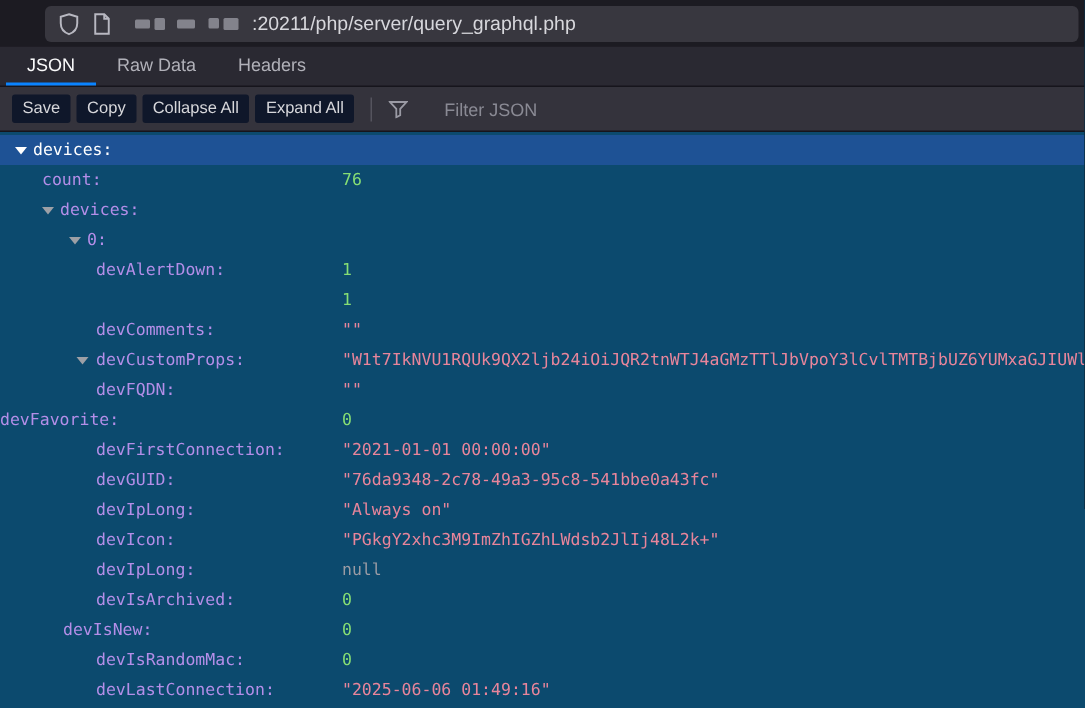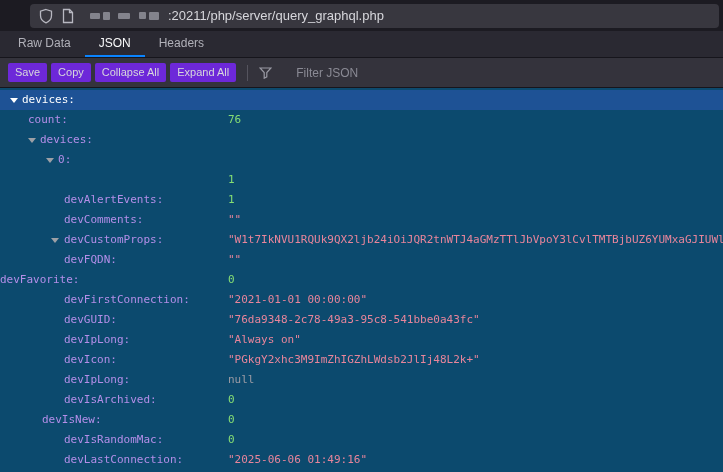--- a/index.html
+++ b/index.html
@@ -25,21 +25,21 @@
   .redacted i:nth-child(5){width:10px;height:8px;}
   .url{color:#d7d7dc;font-size:13px;white-space:nowrap;margin-left:2px;}
 
   
   .tabbar{flex:0 0 27px;height:27px;background:#2a2932;display:flex;align-items:stretch;border-bottom:1px solid #16151c;padding-left:4px;}
   .tab{display:flex;align-items:center;padding:0 14px;font-size:12px;color:#b1b1b9;border-bottom:2px solid transparent;cursor:default;}
   .tab.active{color:#f9f9fa;border-bottom-color:var(--accent);}
 
   
   .toolbar{flex:0 0 30px;height:30px;background:#34333c;display:flex;align-items:center;padding:0 8px;gap:4px;border-bottom:1px solid #16151c;}
-  .tbtn{background:#6d28d9;color:#d7d7db;font-size:11px;line-height:13px;padding:3px 7px;border-radius:2px;border:none;font-family:inherit;cursor:default;text-align:center;}
+  .tbtn{background:#0f172a;color:#d7d7db;font-size:11px;line-height:13px;padding:3px 7px;border-radius:2px;border:none;font-family:inherit;cursor:default;text-align:center;}
   .tdivider{width:1px;height:16px;background:#55545e;margin:0 7px;}
   .filter{display:flex;align-items:center;gap:24px;color:#8a8a94;font-size:12px;}
 
   
   .content{flex:1;background:#0c4a6e;padding-top:2px;font-family:"DejaVu Sans Mono",monospace;font-size:11px;overflow:hidden;}
   .row{position:relative;height:20px;line-height:20px;white-space:nowrap;overflow:hidden;}
   .row.sel{background:var(--selection);}
   .twisty{position:absolute;top:8px;width:0;height:0;border-left:4px solid transparent;border-right:4px solid transparent;border-top:5px solid #9da0a6;}
   .row.sel .twisty{border-top-color:#ffffff;}
   .key{color:var(--key);display:inline-block;}
@@ -73,22 +73,22 @@
           <i></i>
           <i></i>
           <i></i>
           <i></i>
       </span>
       <span class="url">:20211/php/server/query_graphql.php</span>
     </div>
   </div>
 
   <div class="tabbar">
+    <div class="tab active">JSON</div>
     <div class="tab">Raw Data</div>
-    <div class="tab active">JSON</div>
     <div class="tab">Headers</div>
   </div>
 
   <div class="toolbar">
     <button class="tbtn">Save</button>
     <button class="tbtn">Copy</button>
     <button class="tbtn">Collapse All</button>
     <button class="tbtn">Expand All</button>
     <span class="tdivider"></span>
     <span class="filter">
@@ -117,25 +117,25 @@
     <span class="key" style="margin-left: 40px;">devices</span>
     
   </div>
       <div class="row">
     <span class="twisty" style="left: 46px;"></span>
     <span class="key" style="margin-left: 58px;">0</span>
     
   </div>
       <div class="row">
     
+    <span class="key" style="margin-left: 64px;">devAlertDown</span>
     <span class="val t-number">1</span>
   </div>
       <div class="row">
     
-    <span class="key" style="margin-left: 64px;">devAlertEvents</span>
     <span class="val t-number">1</span>
   </div>
       <div class="row">
     
     <span class="key" style="margin-left: 64px;">devComments</span>
     <span class="val t-string">""</span>
   </div>
       <div class="row">
     <span class="twisty" style="left: 51px;"></span>
     <span class="key" style="margin-left: 64px;">devCustomProps</span>

